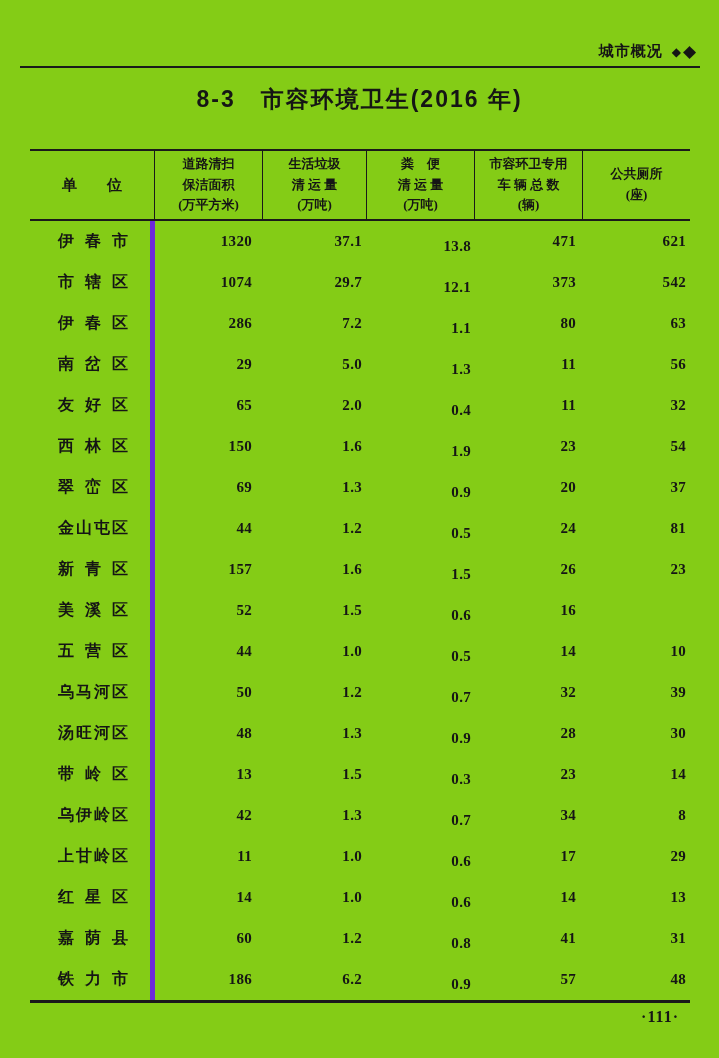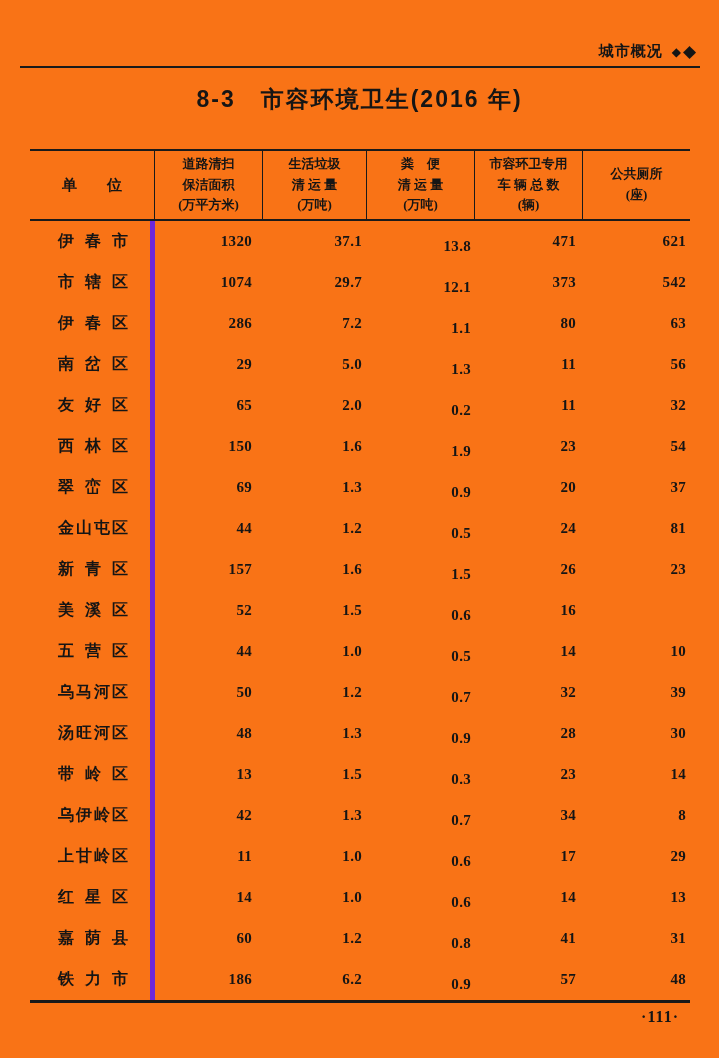--- a/index.html
+++ b/index.html
@@ -1,17 +1,17 @@
 <!DOCTYPE html>
 <html><head>
 <meta charset="utf-8">
 <style>
   html,body{margin:0;padding:0;background:#e8e8e8;}
   .page{
-    position:relative;width:719px;height:1058px;background:#f97316;
+    position:relative;width:719px;height:1058px;background:#84cc16;
     overflow:hidden;color:#151515;margin:0 auto;
   }
   
   .hdr{
     position:absolute;top:42px;right:22px;
     font-family:"Liberation Sans","DejaVu Sans",sans-serif;
     font-weight:bold;font-size:15px;letter-spacing:1px;
     display:flex;align-items:center;
   }
   .dia{line-height:1;}
@@ -148,21 +148,21 @@
           <div class="td num c3">1.3</div>
           <div class="td num c4">11</div>
           <div class="td num c5">56</div>
         </div>
         <div class="trow">
           <div class="td c0">
             <span class="rname">友好区</span>
           </div>
           <div class="td num c1">65</div>
           <div class="td num c2">2.0</div>
-          <div class="td num c3">0.2</div>
+          <div class="td num c3">0.4</div>
           <div class="td num c4">11</div>
           <div class="td num c5">32</div>
         </div>
         <div class="trow">
           <div class="td c0">
             <span class="rname">西林区</span>
           </div>
           <div class="td num c1">150</div>
           <div class="td num c2">1.6</div>
           <div class="td num c3">1.9</div>

